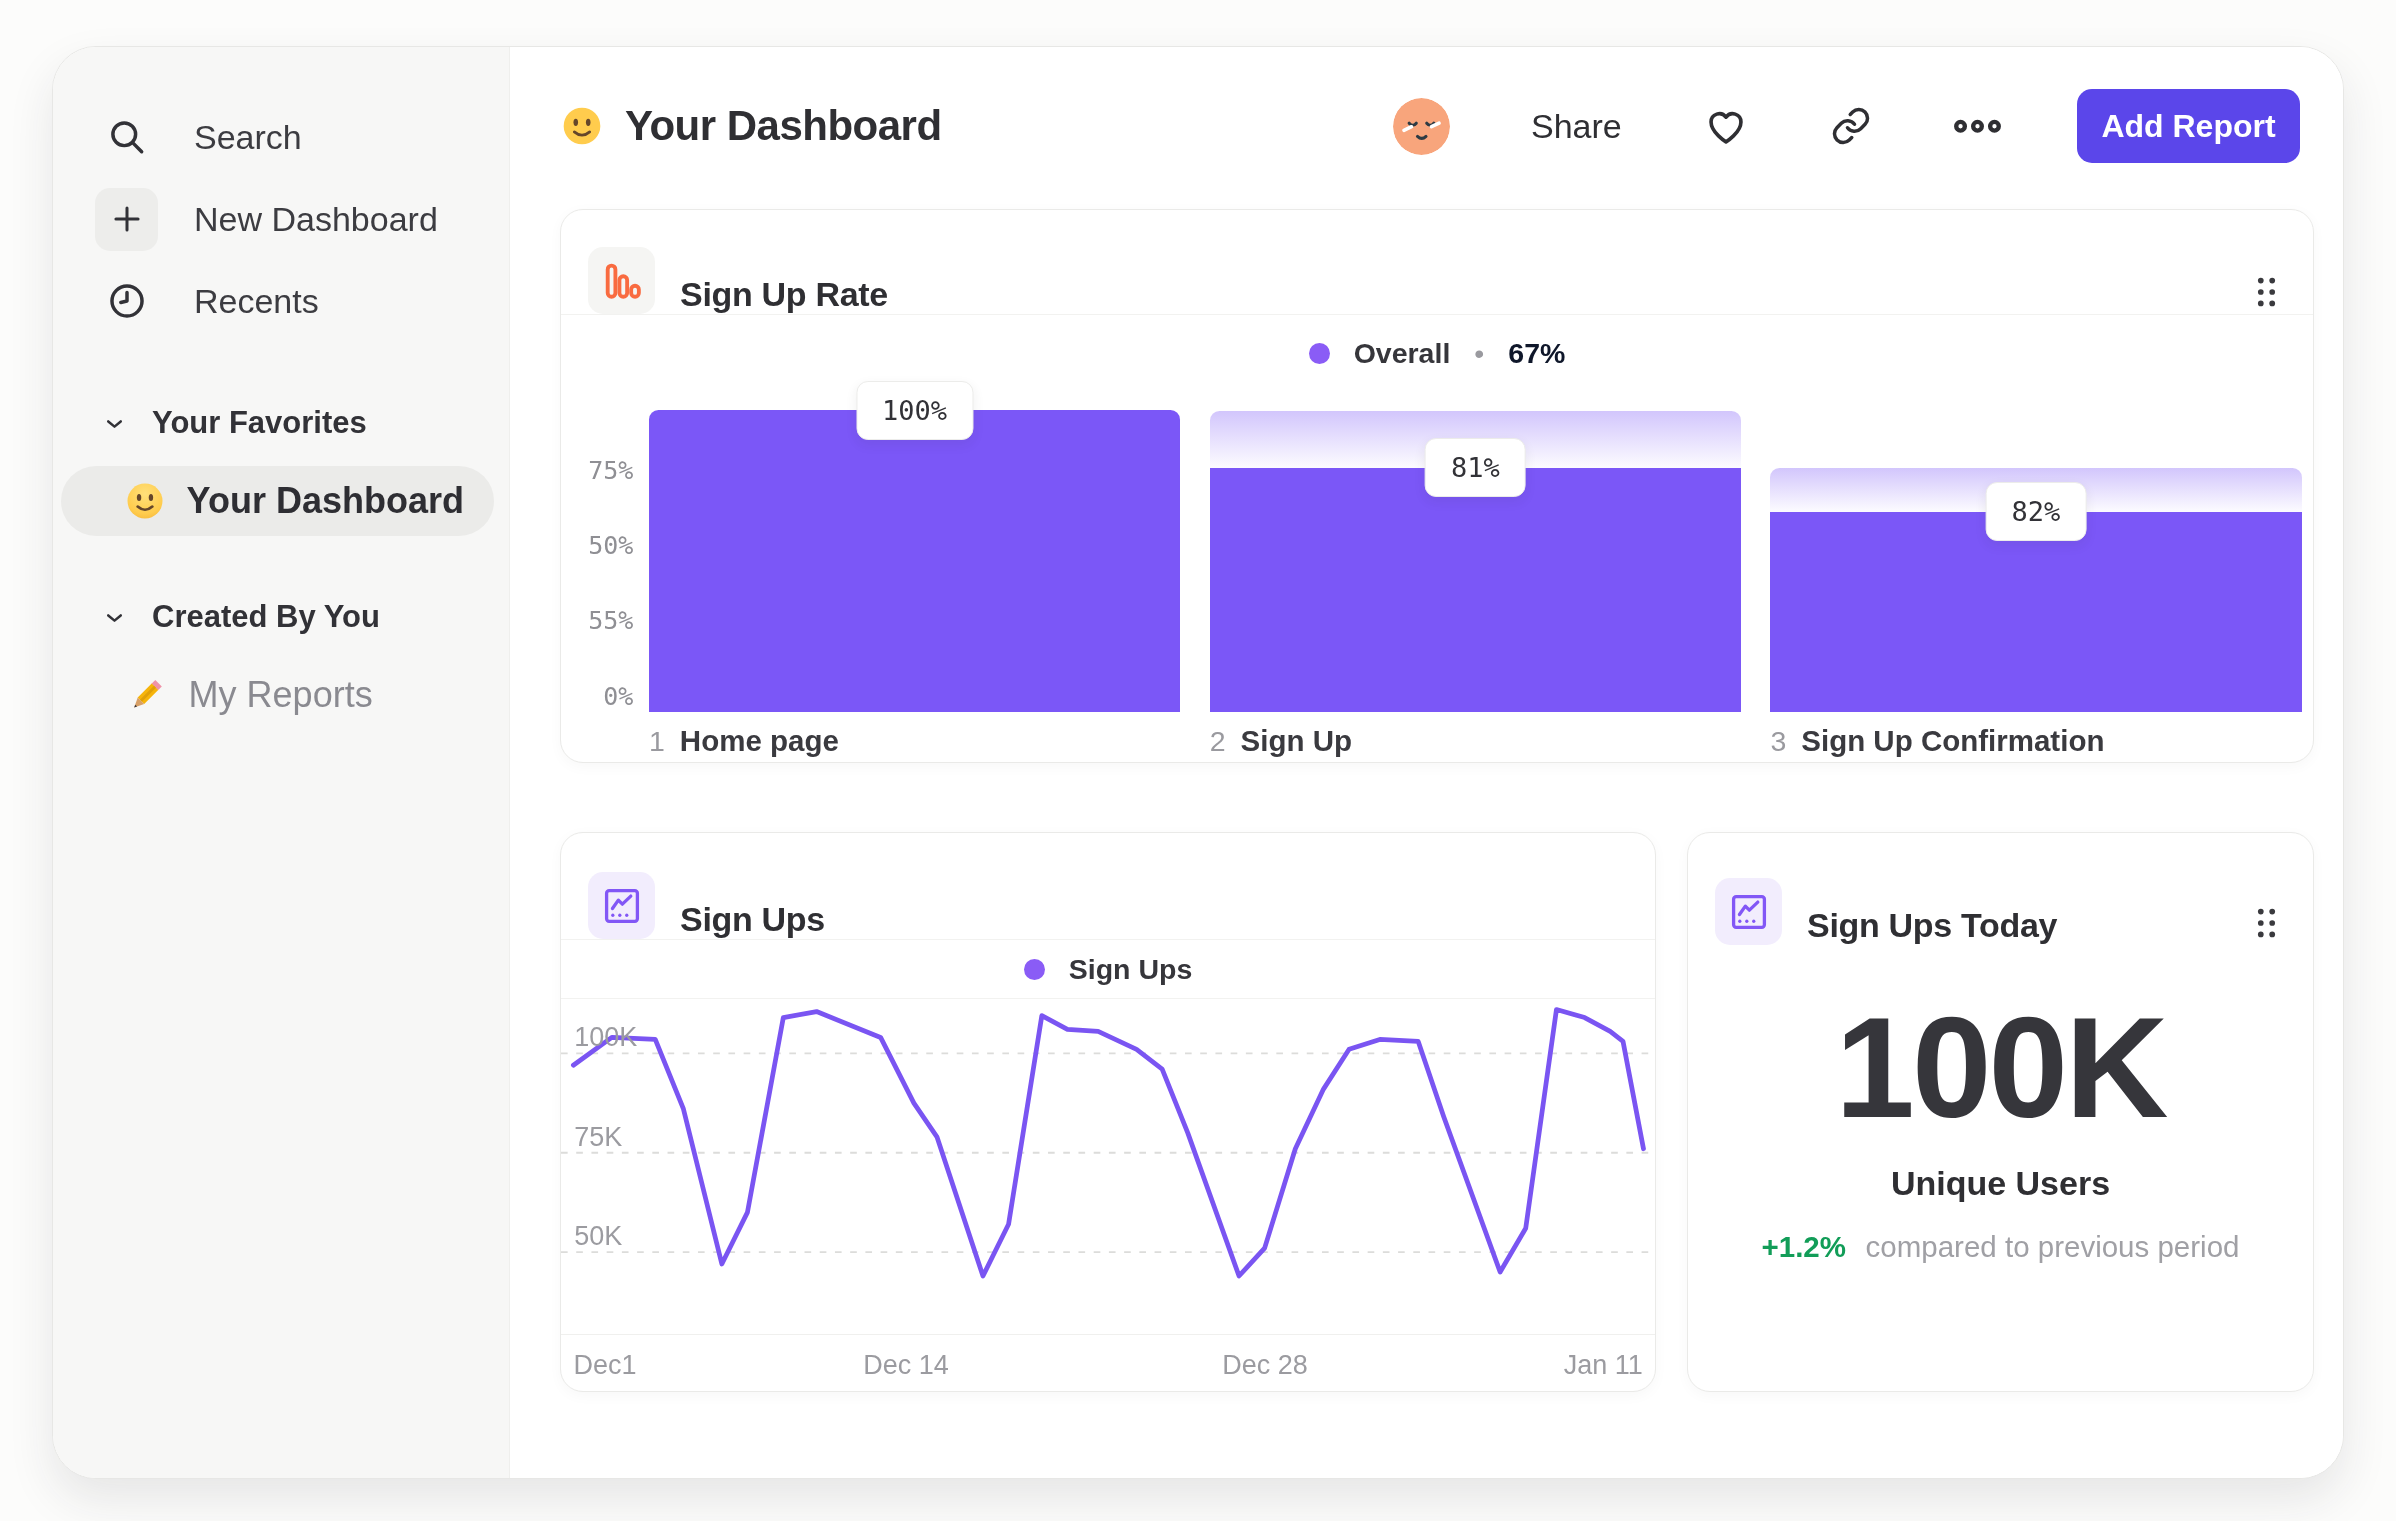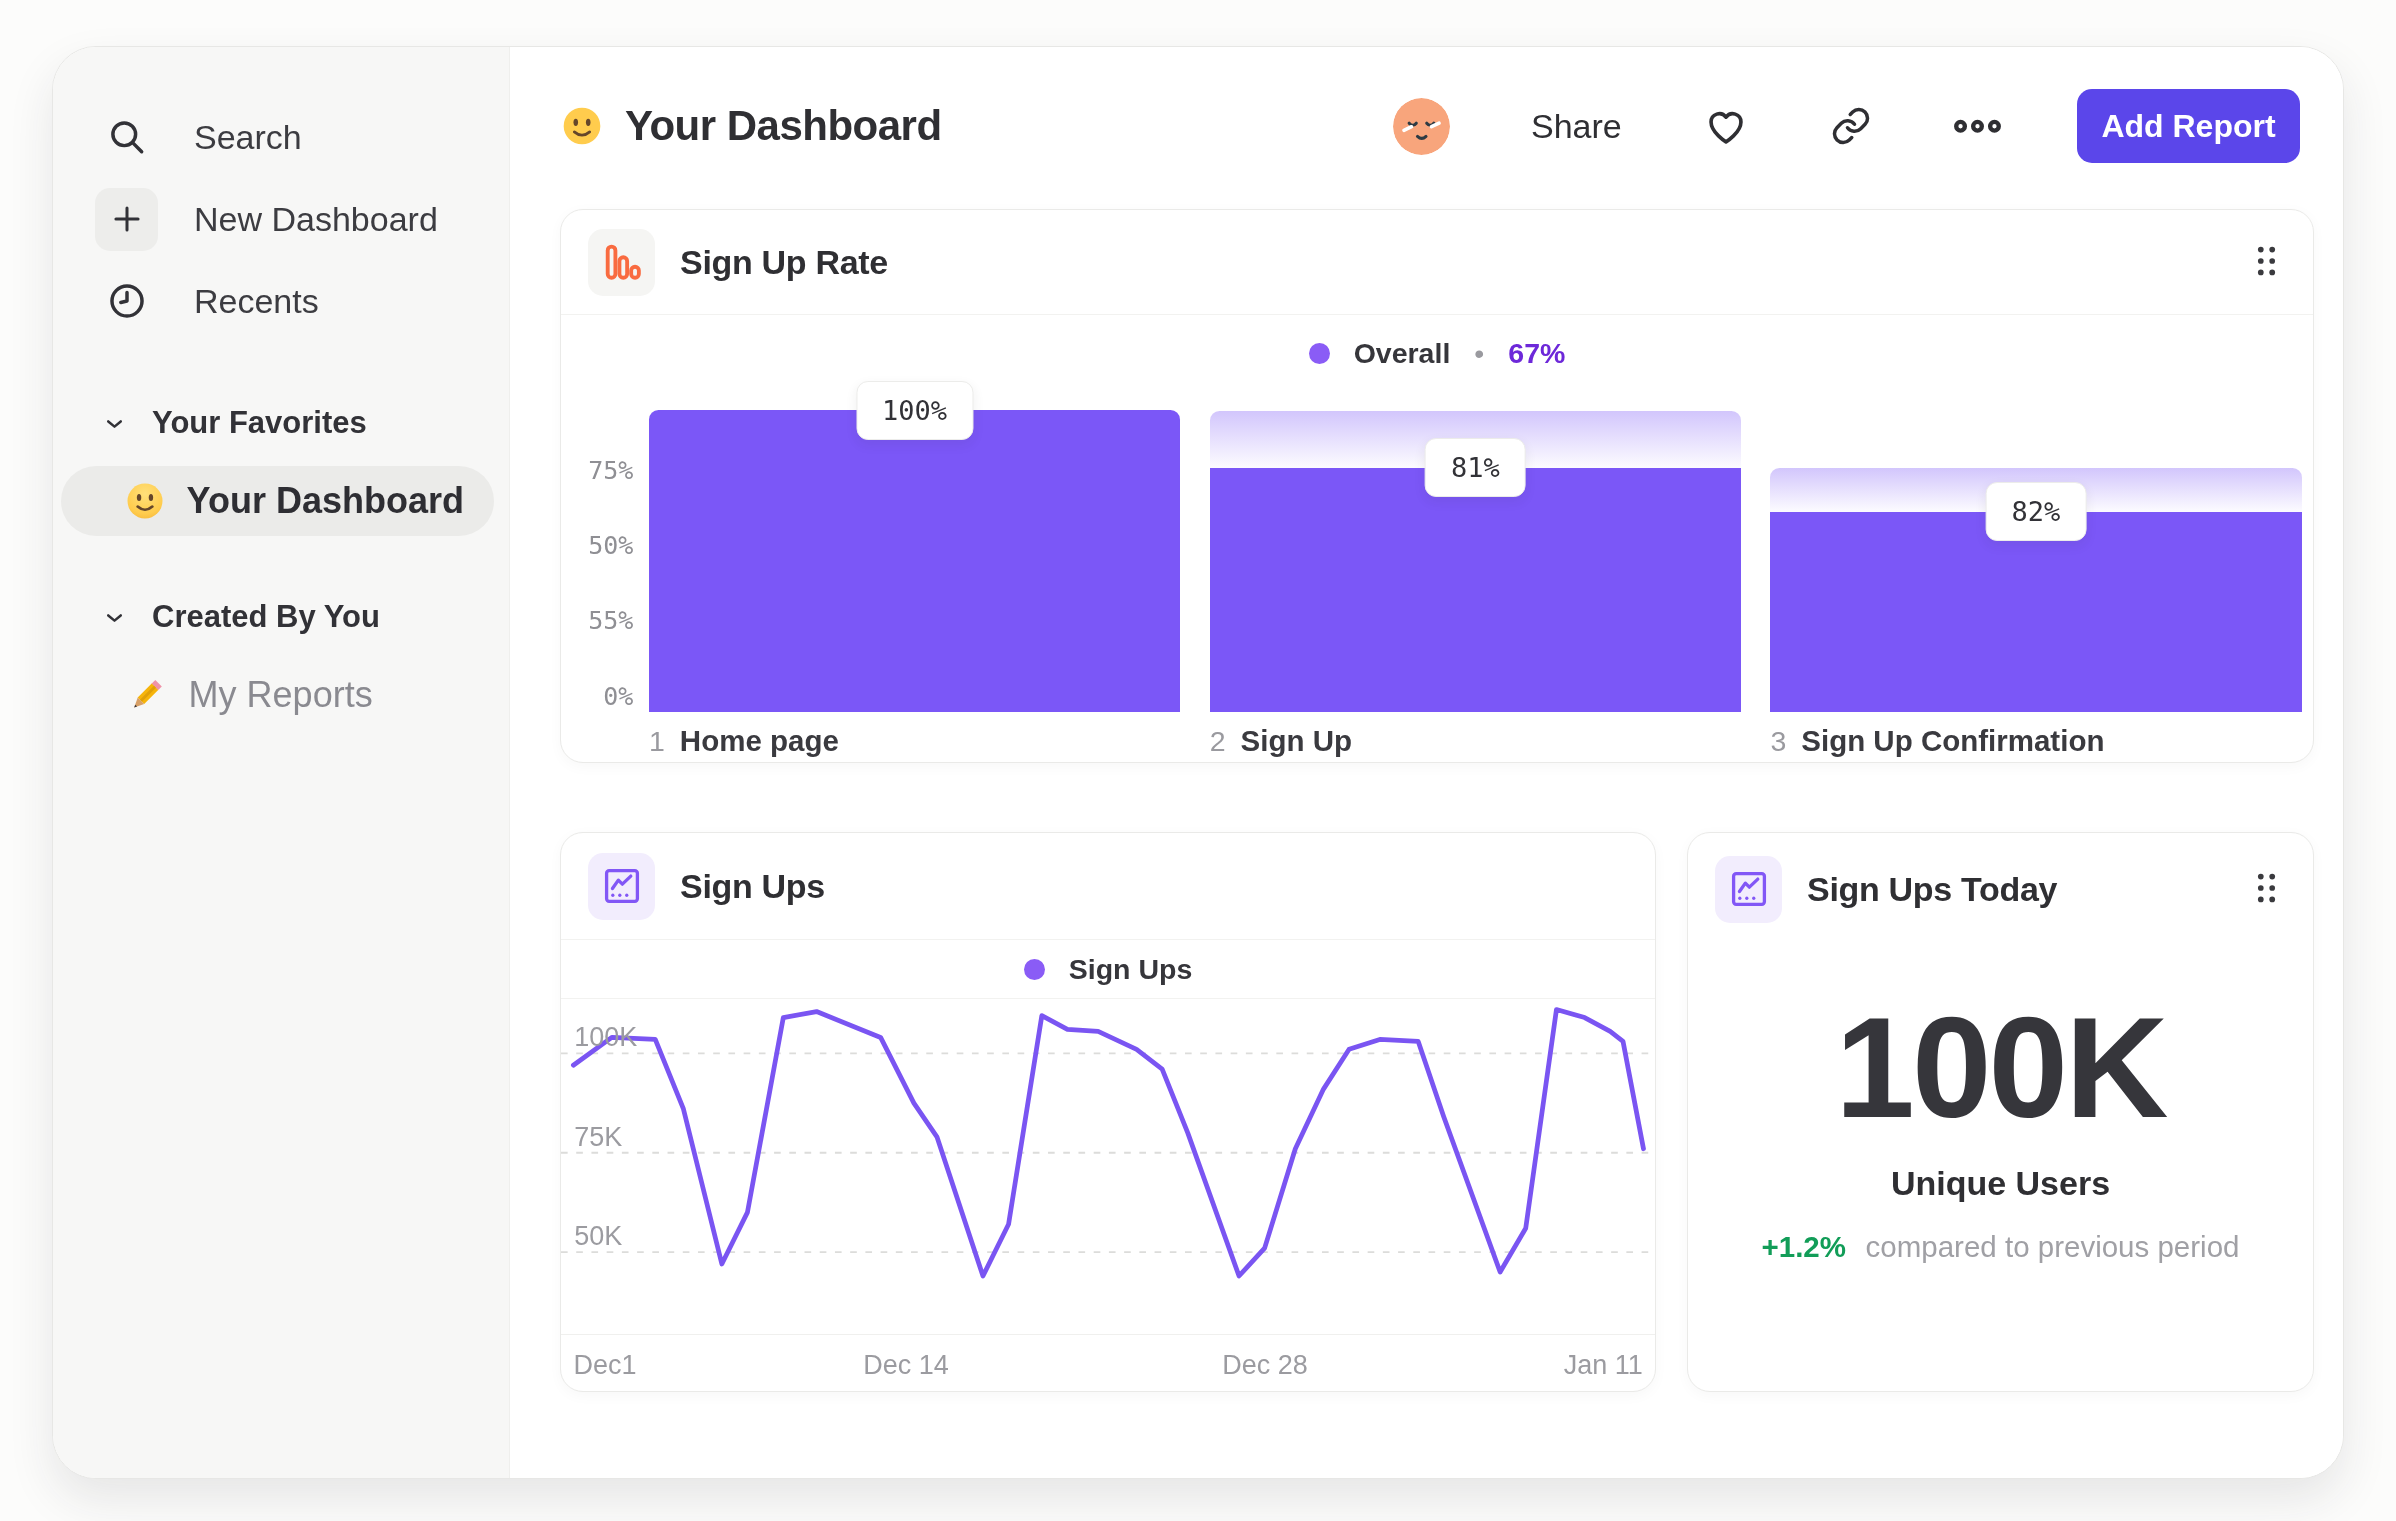--- a/index.html
+++ b/index.html
@@ -27,32 +27,32 @@
   .page-title { display: flex; align-items: center; gap: 21px; font-size: 42px; font-weight: 700; color: #2f2f33; letter-spacing: -0.5px; }
   .top-right { margin-left: auto; display: flex; align-items: center; gap: 81px; }
   .share-label { font-size: 34px; font-weight: 500; color: #2f2f33; cursor: pointer; }
   .icon-btn { display: flex; align-items: center; justify-content: center; cursor: pointer; }
   .add-btn { width: 223px; height: 74px; background: #5b46ea; color: #ffffff; border: none; border-radius: 15px;
              font-size: 32px; font-weight: 600; font-family: "Liberation Sans", sans-serif; cursor: pointer; margin-left: -5.7px; }
   .avatar { width: 57px; height: 57px; border-radius: 50%; overflow: hidden; flex: none; cursor: pointer; }
   
   .card { position: absolute; background: #fff; border: 1.9px solid #eaeae8; border-radius: 23px;
           box-shadow: 0 3.8px 13.3px rgba(40,40,45,.03); }
-  .card-head { height: 105px; display: flex; align-items: center; gap: 25px; padding: 0 34px 0 27px;
+  .card-head { height: 105px; display: flex; align-items: flex-end; gap: 25px; padding: 0 34px 0 27px;
                border-bottom: 1.9px solid #f2f2f0; }
   .card-icon { width: 67px; height: 67px; border-radius: 15px; display: flex; align-items: center; justify-content: center; flex: none; }
   .card-icon.gray { background: #f5f5f3; }
   .card-icon.purple { background: #f2edfd; }
   .card-title { font-size: 34px; font-weight: 700; color: #2f2f33; letter-spacing: -0.3px; }
   .drag-handle { margin-left: auto; cursor: grab; }
   .legend-row { display: flex; align-items: center; justify-content: center; gap: 24px; }
   .legend-dot { width: 21px; height: 21px; border-radius: 50%; background: #8a5cf6; }
   .legend-name { font-size: 28.5px; font-weight: 600; color: #36363b; }
   .legend-sep { font-size: 28.5px; color: #9a9a9f; }
-  .legend-val { font-size: 28.5px; font-weight: 600; color: #6d28d9; }
+  .legend-val { font-size: 28.5px; font-weight: 600; color: #0f172a; }
   #funnel-card { left: 50px; top: 162px; width: 1754px; height: 554px; }
   #funnel-card .legend-row { height: 76px; }
   .funnel-plot { position: absolute; left: 88px; right: 11.4px; top: 200px; height: 302px; display: flex; gap: 29.5px; }
   .funnel-col { flex: 1; position: relative; }
   .f-solid { position: absolute; left: 0; right: 0; bottom: 0; background: #7b57f7; }
   .f-solid.rounded { border-radius: 9.5px 9.5px 0 0; }
   .f-grad { position: absolute; left: 0; right: 0; border-radius: 9.5px 9.5px 0 0;
             background: linear-gradient(to bottom, rgba(123,87,247,.34), rgba(123,87,247,.02)); }
   .f-tip { position: absolute; left: 50%; transform: translateX(-50%); height: 59px; padding: 0 25px;
            background: #fff; border: 1.9px solid #ececea; border-radius: 11.4px; box-shadow: 0 4.8px 11.4px rgba(40,40,45,.07);

